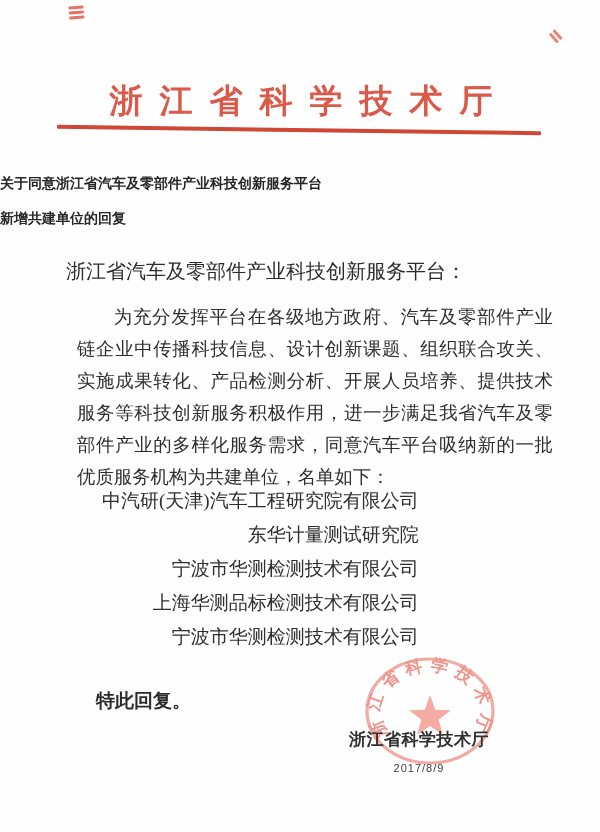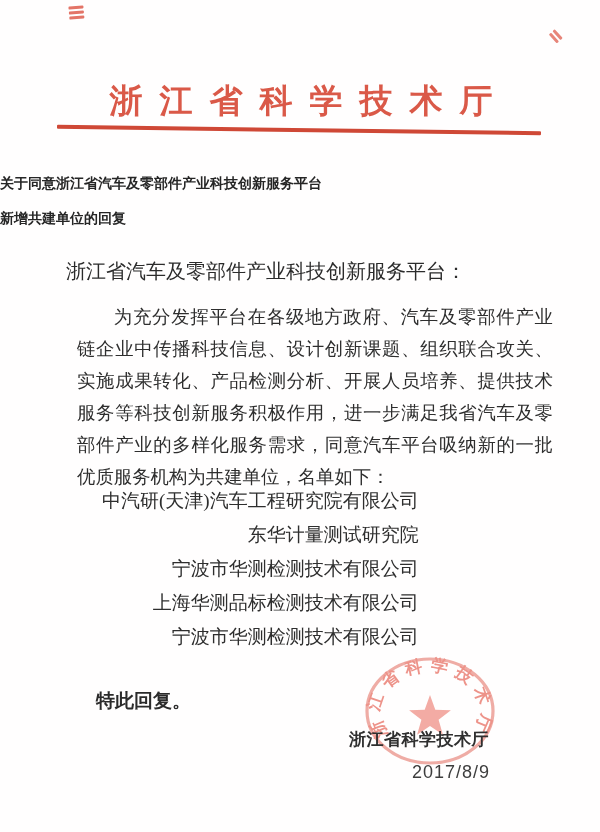--- a/index.html
+++ b/index.html
@@ -92,23 +92,23 @@
     font-family:"Liberation Sans","DejaVu Sans",sans-serif;
     font-weight:bold;
     font-size:17px;
     letter-spacing:0.5px;
     color:#2f2f2f;
     z-index:2;
   }
   .sign-date{
     position:absolute;top:762px;left:348px;
     width:142px;
-    text-align:right;
+    text-align:center;
     font-family:"Liberation Sans","DejaVu Sans",sans-serif;
-    font-size:18px;
+    font-size:11px;
     letter-spacing:1px;
     color:#3d3d3d;
     z-index:2;
   }
 
   
   .scan-mark{position:absolute;opacity:0.8;}
   .scan-mark .bar{width:15px;height:2.5px;background:#dd5242;border-radius:1px;margin-bottom:2.5px;}
   .mark-tl{top:6px;left:69px;transform:rotate(-5deg);}
   .mark-tr{top:32px;left:549px;transform:rotate(48deg);opacity:0.7;}

